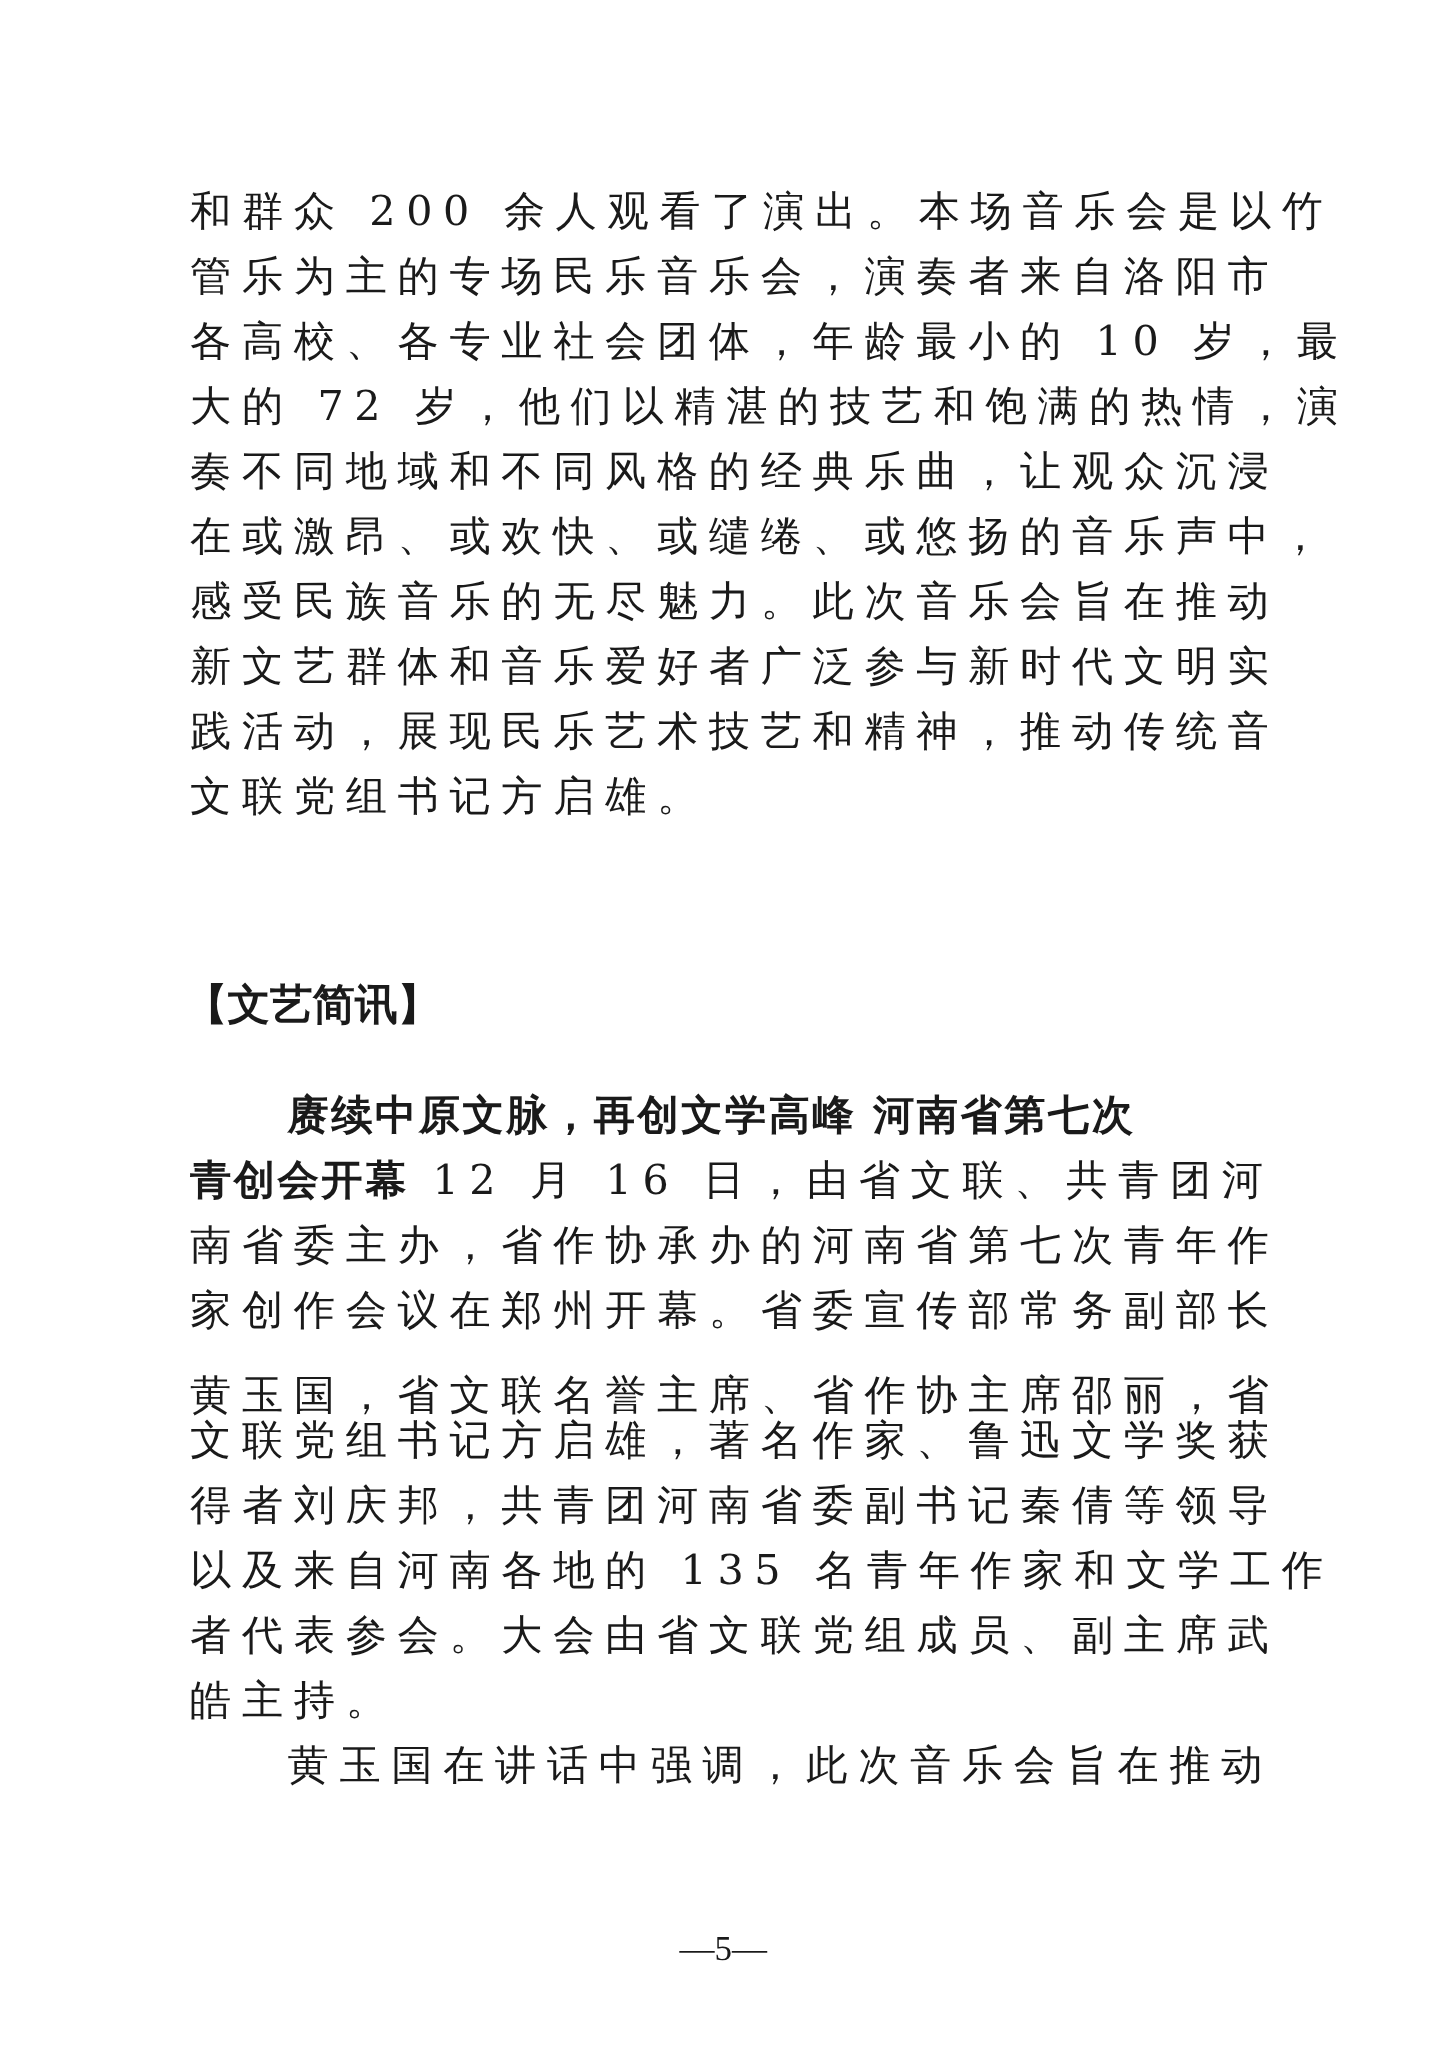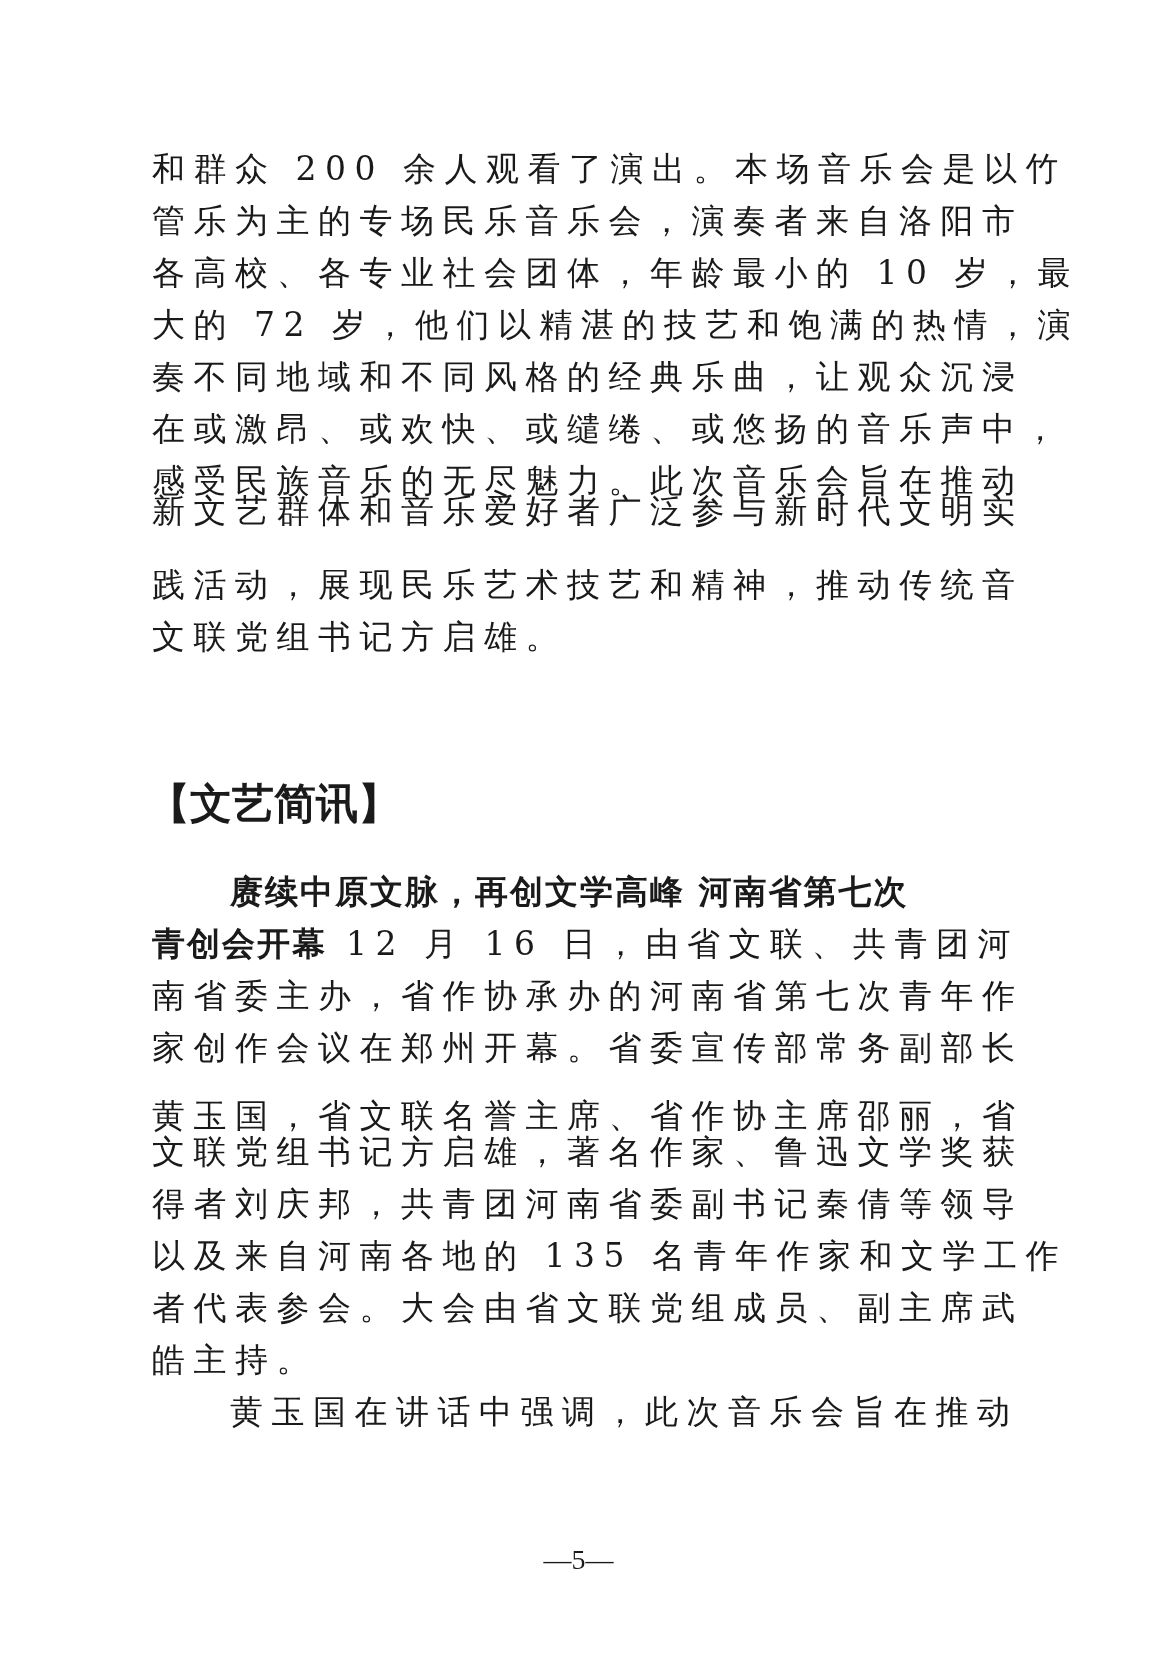--- a/index.html
+++ b/index.html
@@ -3,39 +3,39 @@
   <meta charset="utf-8">
   <style>
     html, body { margin: 0; padding: 0; background: #ffffff; }
     body { width: 1157px; height: 1654px; position: relative; overflow: hidden;
            font-family: "DejaVu Serif", "Liberation Serif", serif; color: #1a1a1a; }
     .page { position: absolute; left: 0; top: 0; width: 1157px; height: 1496px; background: #fff; }
     .line { position: absolute; left: 152px; width: 800px; height: 52px; line-height: 52px;
             font-size: 33px; letter-spacing: 8.5px; white-space: nowrap; }
     .line.indent { left: 230px; width: 730px; }
     .bold { font-family: "DejaVu Sans", "Liberation Sans", sans-serif; font-weight: bold; letter-spacing: 2px; }
-    .section-title { position: absolute; left: 148px; top: 778px; font-size: 42px; line-height: 52px;
+    .section-title { position: absolute; left: 148px; top: 778px; font-size: 34px; line-height: 52px;
                      font-family: "DejaVu Sans", "Liberation Sans", sans-serif; font-weight: bold; letter-spacing: 0px; }
     .page-number { position: absolute; left: 0; width: 1157px; top: 1540px; text-align: center;
                    font-size: 28px; line-height: 40px; font-family: "Liberation Serif", serif; }
   </style>
 </head>
 <body>
 
 <div class="page">
 
   <div>
     <div class="line" style="top:143px">和群众 200 余人观看了演出。本场音乐会是以竹</div>
     <div class="line" style="top:195px">管乐为主的专场民乐音乐会，演奏者来自洛阳市</div>
     <div class="line" style="top:247px">各高校、各专业社会团体，年龄最小的 10 岁，最</div>
     <div class="line" style="top:299px">大的 72 岁，他们以精湛的技艺和饱满的热情，演</div>
     <div class="line" style="top:351px">奏不同地域和不同风格的经典乐曲，让观众沉浸</div>
     <div class="line" style="top:403px">在或激昂、或欢快、或缱绻、或悠扬的音乐声中，</div>
     <div class="line" style="top:455px">感受民族音乐的无尽魅力。此次音乐会旨在推动</div>
-    <div class="line" style="top:485px">新文艺群体和音乐爱好者广泛参与新时代文明实</div>
+    <div class="line" style="top:507px">新文艺群体和音乐爱好者广泛参与新时代文明实</div>
     <div class="line" style="top:559px">践活动，展现民乐艺术技艺和精神，推动传统音</div>
     <div class="line" style="top:611px">文联党组书记方启雄。</div>
   </div>
 
   <div class="section-title">【文艺简讯】</div>
 
   <div>
     <div class="line indent bold" style="top:866px">赓续中原文脉，再创文学高峰  河南省第七次</div>
     <div class="line" style="top:918px">
       <span class="bold">青创会开幕</span><span>  12 月 16 日，由省文联、共青团河</span>

